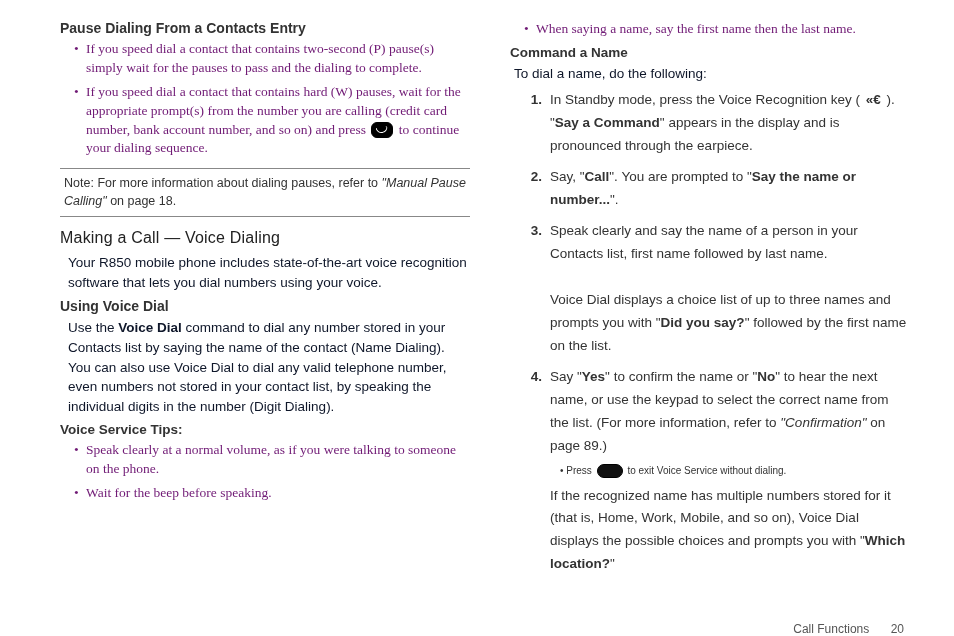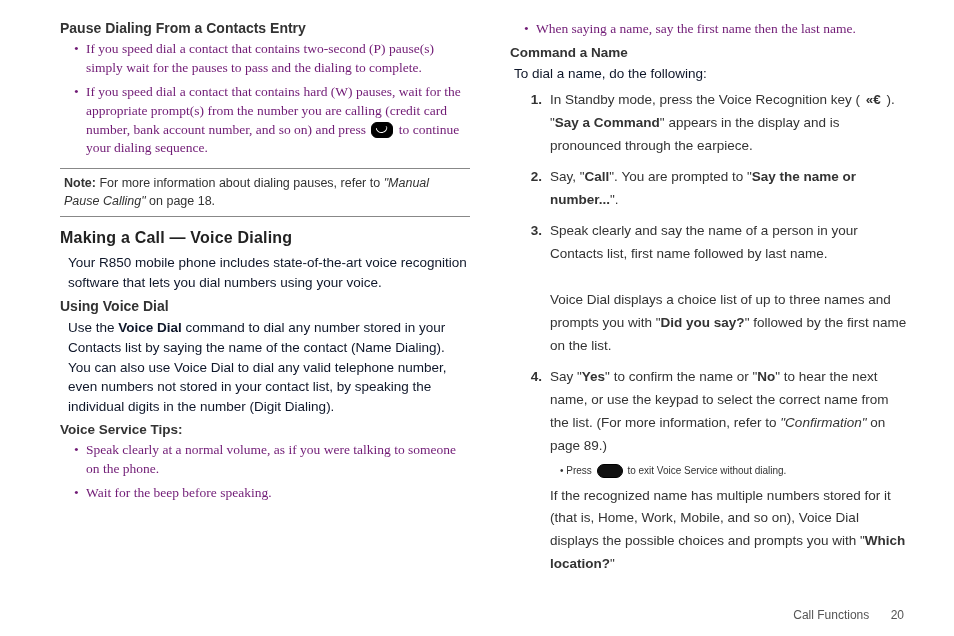--- a/index.html
+++ b/index.html
@@ -30,21 +30,21 @@
     color: #333;
   }
   .sub-bold {
     font-weight: bold;
     font-size: 13.5px;
     margin-top: 6px;
     margin-bottom: 4px;
     color: #333;
   }
   .heading {
-    font-weight: 700;
+    font-weight: 400;
     font-size: 16px;
     margin-top: 10px;
     margin-bottom: 6px;
     color: #222;
     letter-spacing: 0.2px;
   }
   .body {
     font-size: 13.5px;
     line-height: 1.45;
     font-weight: 300;
@@ -71,21 +71,21 @@
   .note-box {
     border-top: 1px solid #888;
     border-bottom: 1px solid #888;
     padding: 6px 4px;
     margin: 10px 0 12px 0;
     font-size: 12.5px;
     line-height: 1.4;
     font-weight: 300;
     color: #333;
   }
-  .note-box .note-label { font-weight: bold; }
+  .note-box .note-label { font-weight: normal; }
   .ol { list-style: none; padding-left: 10px; }
   .ol > li {
     font-size: 13.5px;
     line-height: 1.7;
     font-weight: 300;
     color: #333;
     position: relative;
     padding-left: 30px;
     margin-bottom: 8px;
   }
@@ -132,21 +132,21 @@
   .icon-pill {
     width: 26px; height: 14px;
     border: 1.5px solid #000;
     border-radius: 8px;
     background: #111;
   }
   b { font-weight: bold; }
   i { font-style: italic; }
   .footer {
     position: absolute;
-    bottom: 14px;
+    bottom: 0;
     right: 50px;
     font-size: 12px;
     color: #555;
     font-weight: 300;
   }
   .footer .pg { margin-left: 18px; }
 </style>
 </head>
 <body>
 

